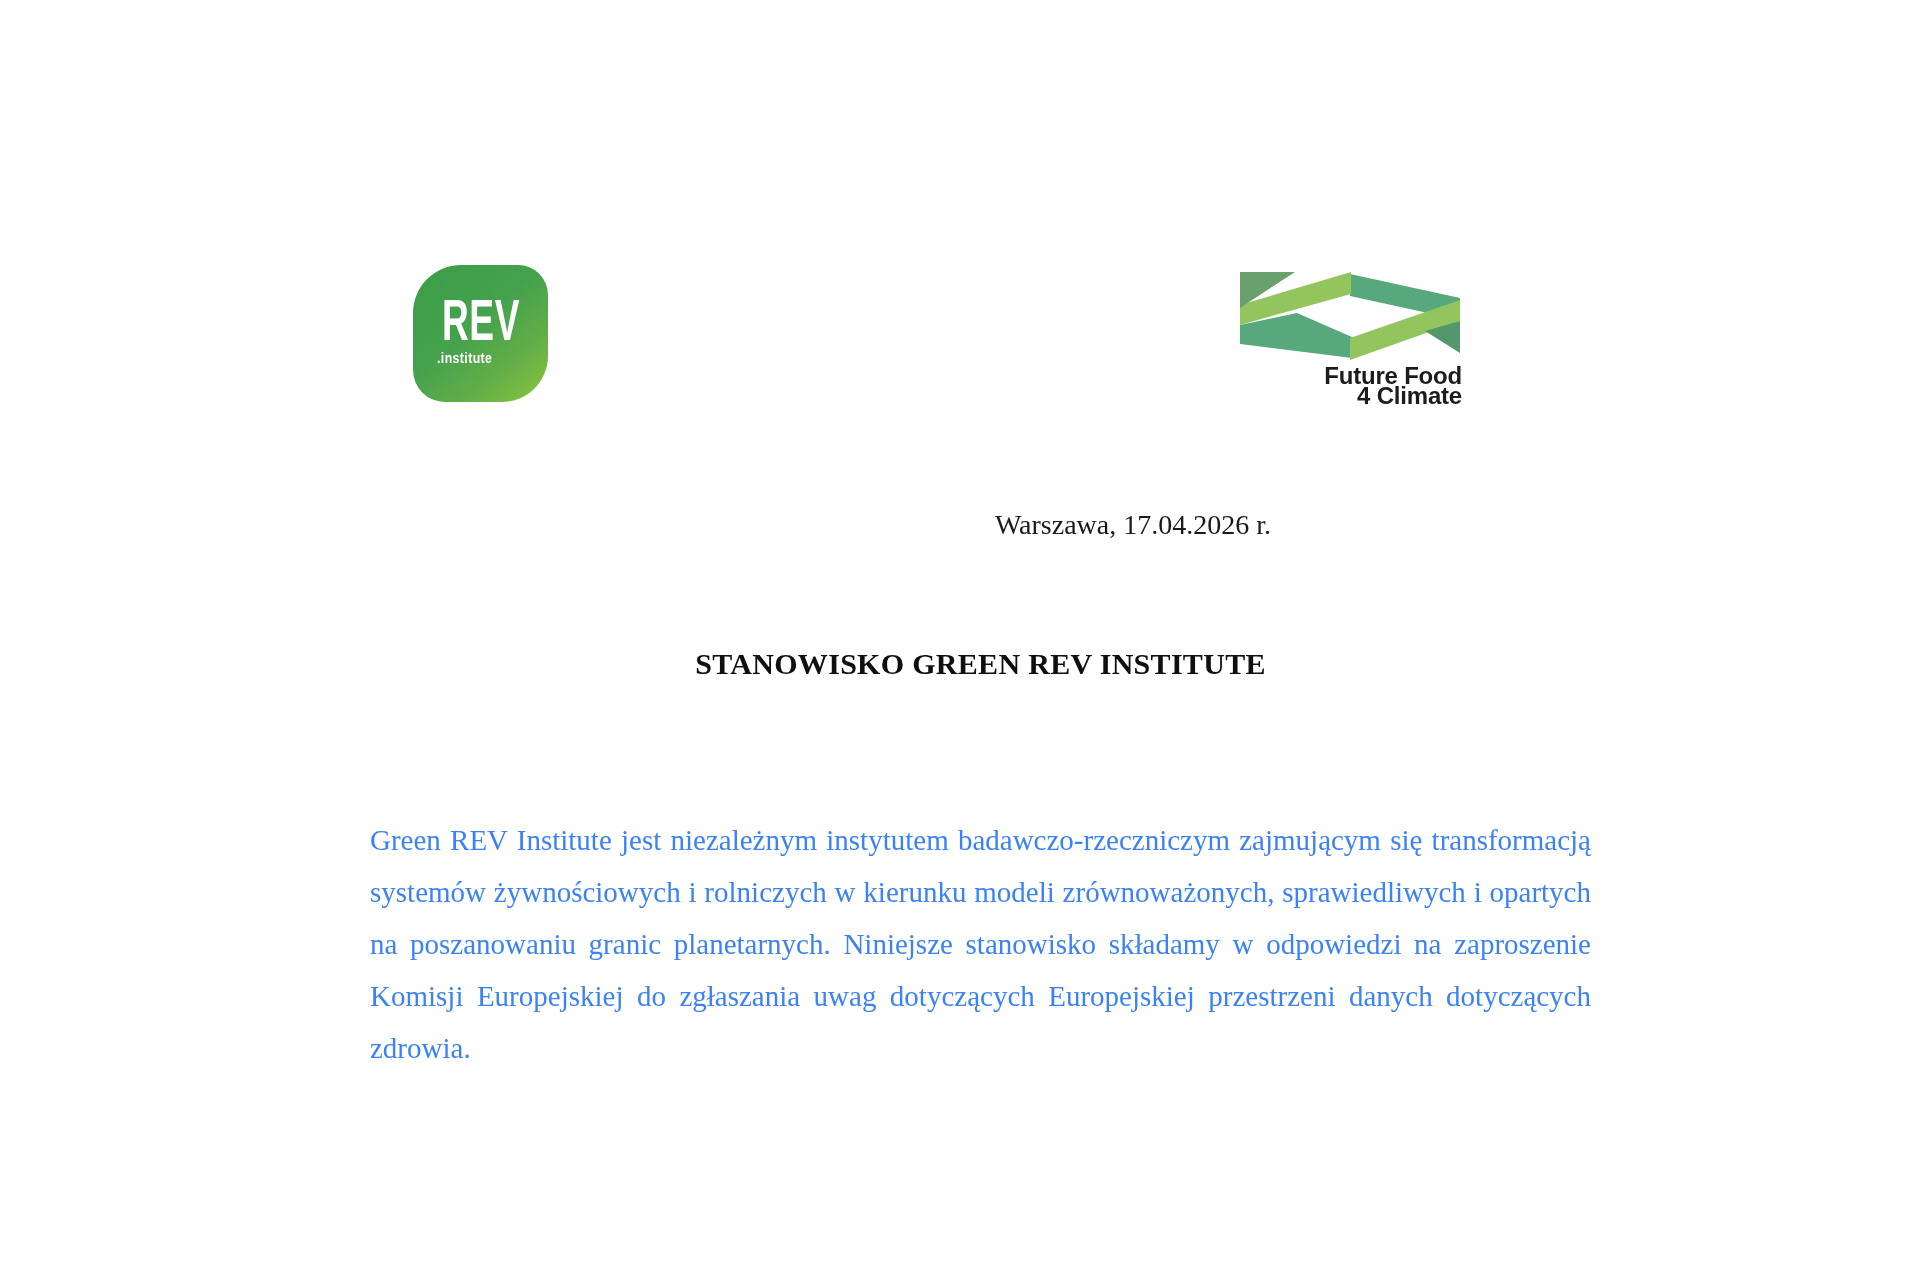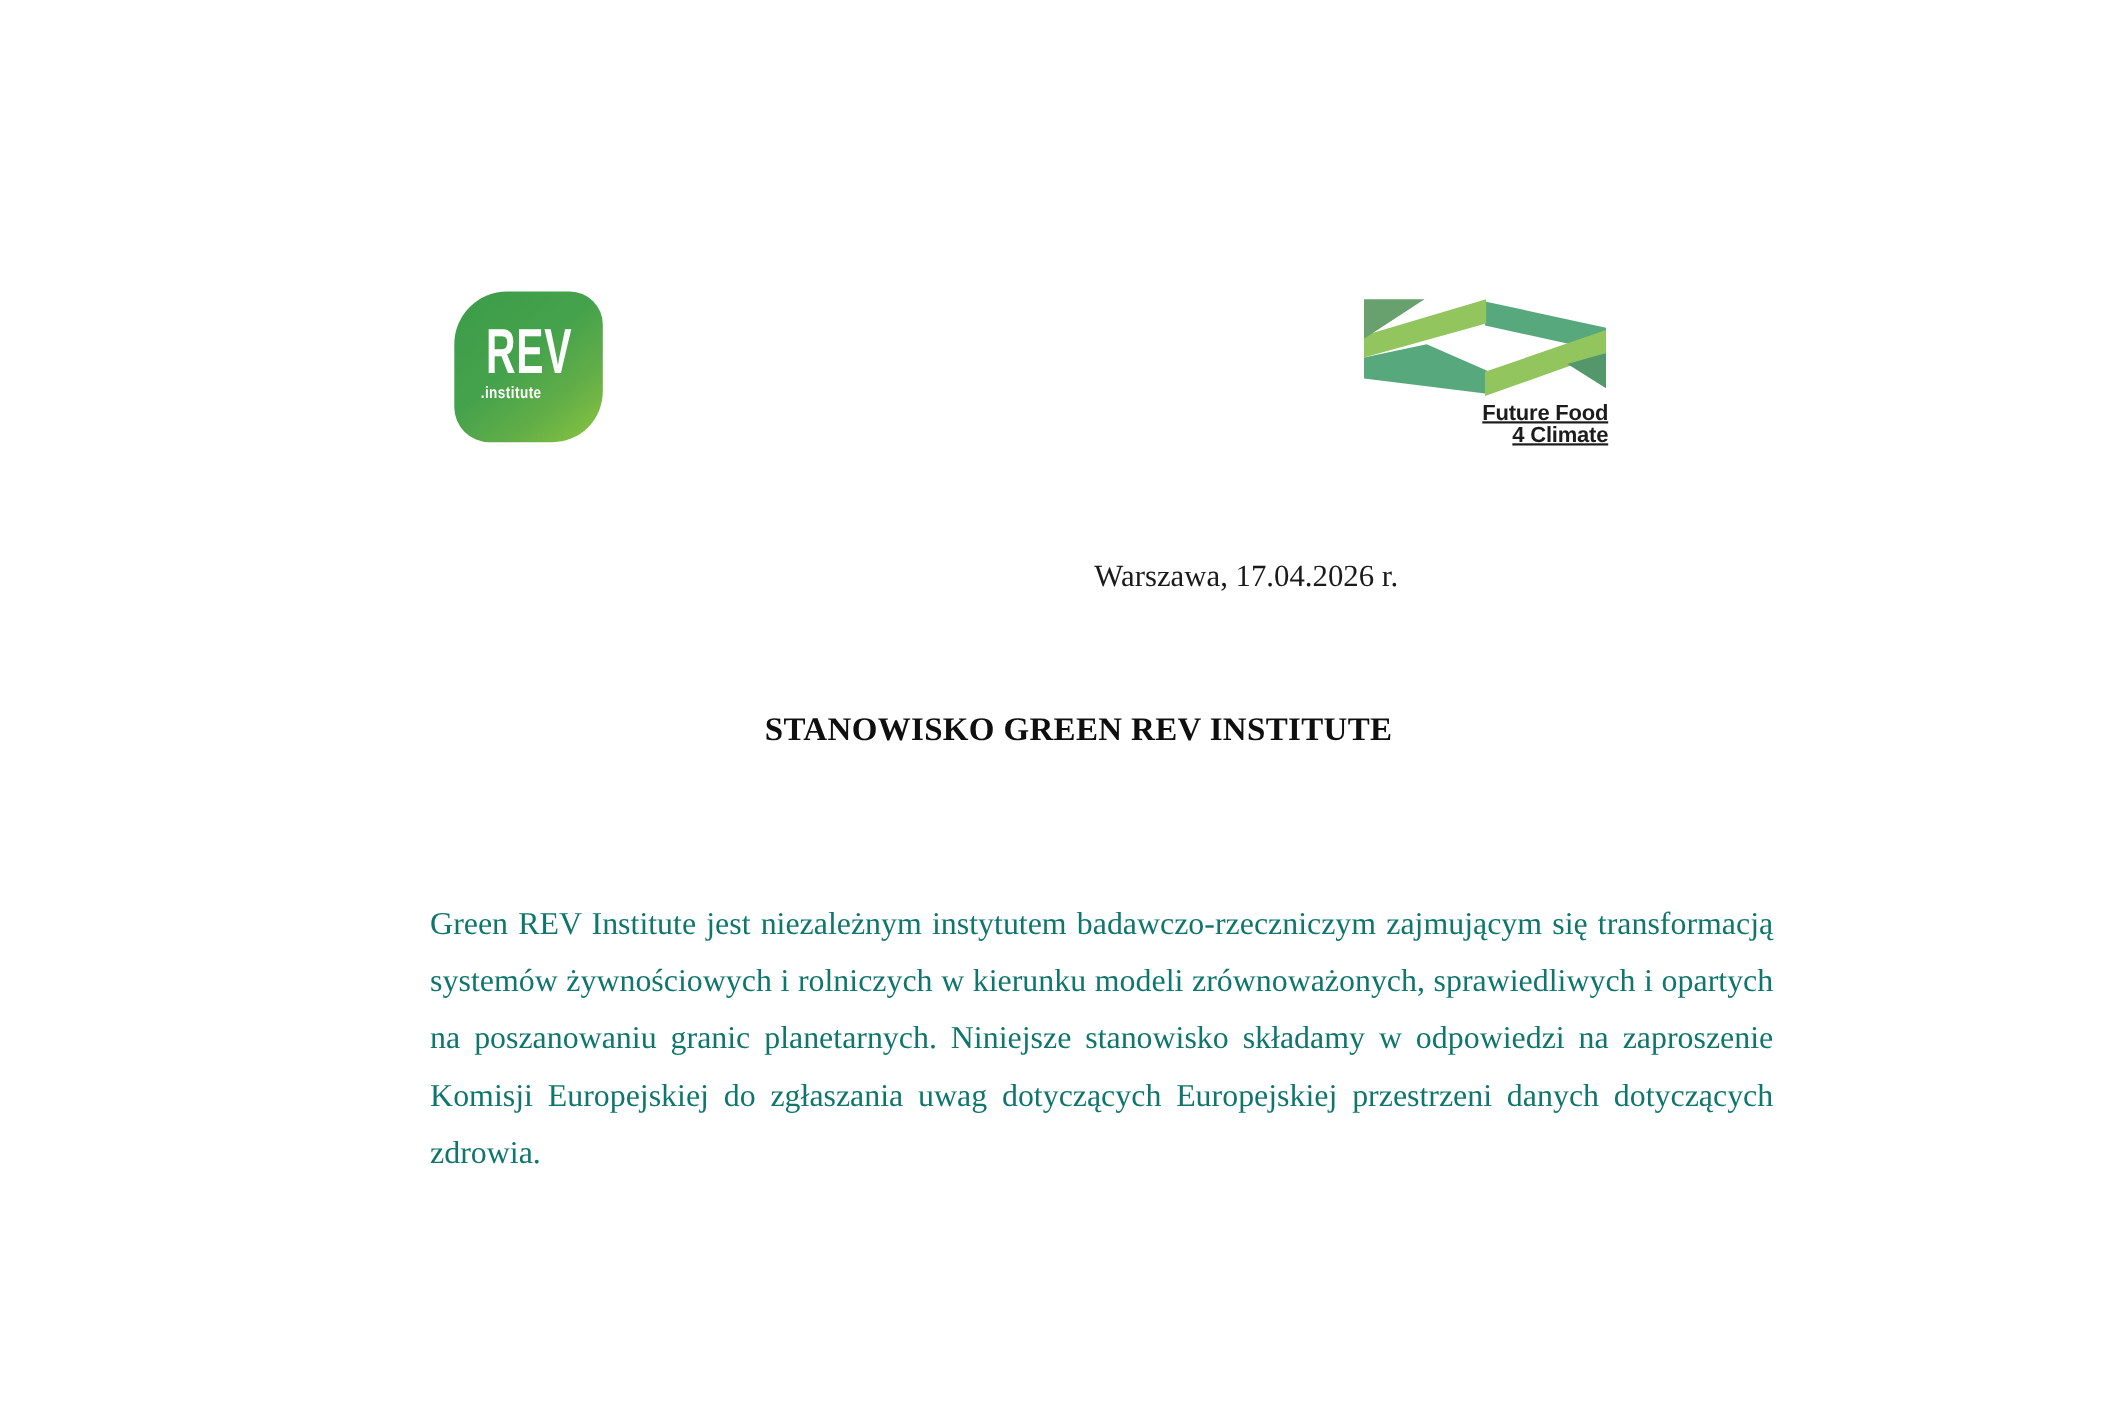--- a/index.html
+++ b/index.html
@@ -64,25 +64,24 @@
   .ff4c-ribbon {
     display: block;
     width: 222px;
     height: 95px;
   }
   .ff4c-text {
     margin-top: 3px;
     text-align: right;
     font-family: "Liberation Sans", "DejaVu Sans", sans-serif;
     font-weight: bold;
-    font-size: 20px;
+    font-size: 24px;
     line-height: 20px;
     letter-spacing: -0.2px;
     color: #1c1c1c;
-    text-decoration: underline;
   }
 
   
   .date-line {
     position: absolute;
     right: 397px;
     top: 508px;
     font-size: 28px;
     line-height: 34px;
     color: #1a1a1a;
@@ -99,27 +98,27 @@
     font-weight: bold;
     font-size: 30px;
     line-height: 36px;
     letter-spacing: 0.3px;
     color: #0f0f0f;
   }
 
   
   .body-paragraph {
     position: absolute;
-    left: 391px;
+    left: 370px;
     width: 1221px;
     top: 814px;
     font-size: 29px;
     line-height: 52px;
     text-align: justify;
-    color: #0f766e;
+    color: #3b82f6;
   }
 </style>
 </head>
 <body>
 
 <div class="page">
 
   <div class="rev-logo">
     <div class="rev-word">REV</div>
     <div class="rev-sub">.institute</div>

